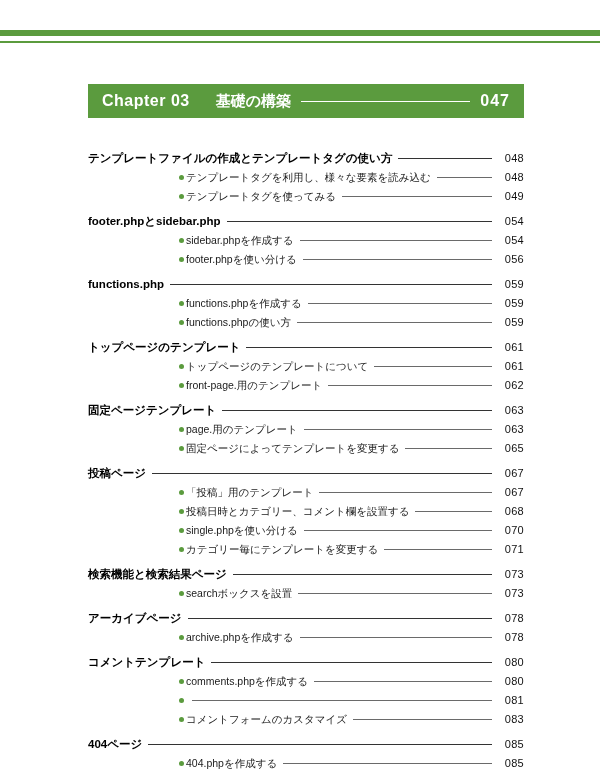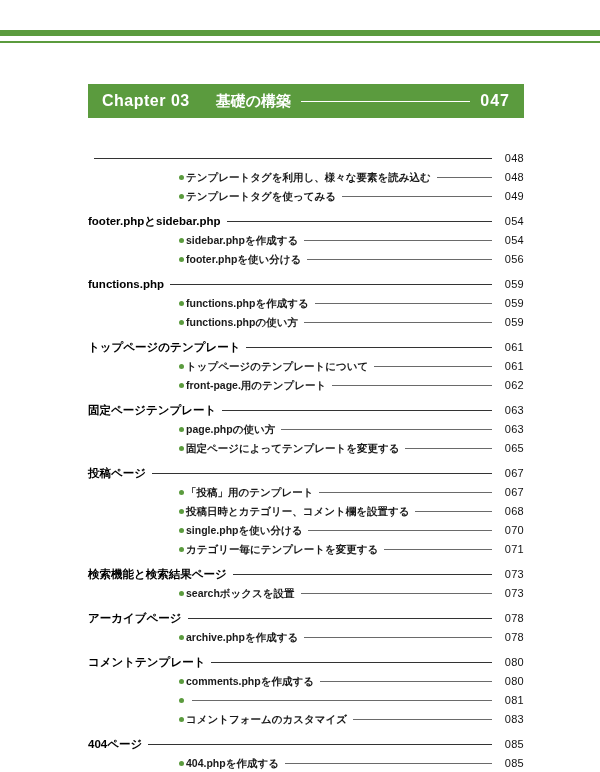--- a/index.html
+++ b/index.html
@@ -120,21 +120,21 @@
     color: #111111;
     white-space: nowrap;
     font-family: "Liberation Sans", sans-serif;
   }
   .toc-row.level1 .toc-label {
     font-weight: bold;
     font-size: 11.5px;
     color: #000000;
   }
   .toc-row.level2 .toc-label {
-    font-weight: bold;
+    font-weight: normal;
     font-size: 10.5px;
     color: #1a1a1a;
   }
   .leader {
     flex: 1 1 auto;
     height: 0;
     border-bottom: 1px solid #4f4f4f;
     margin: 0 6px 0 6px;
     position: relative;
     top: -3px;
@@ -166,20 +166,21 @@
 
   <div class="chapter-bar">
     <span class="chapter-label">Chapter 03</span>
     <span class="chapter-title">基礎の構築</span>
     <span class="chapter-rule"></span>
     <span class="chapter-page">047</span>
   </div>
 
   <div class="toc">
       <div class="toc-row level1 first">
+        <span class="toc-label">テンプレートファイルの作成とテンプレートタグの使い方</span>
         <span class="leader"></span>
         <span class="toc-page">048</span>
       </div>
       <div class="toc-row level2">
         <span class="indent2"></span>
         <span class="bullet"></span>
         <span class="toc-label">テンプレートタグを利用し、様々な要素を読み込む</span>
         <span class="leader"></span>
         <span class="toc-page">048</span>
       </div>
@@ -248,21 +249,21 @@
         <span class="toc-page">062</span>
       </div>
       <div class="toc-row level1">
         <span class="toc-label">固定ページテンプレート</span>
         <span class="leader"></span>
         <span class="toc-page">063</span>
       </div>
       <div class="toc-row level2">
         <span class="indent2"></span>
         <span class="bullet"></span>
-        <span class="toc-label">page.phpの使い方</span>
+        <span class="toc-label">page.用のテンプレート</span>
         <span class="leader"></span>
         <span class="toc-page">063</span>
       </div>
       <div class="toc-row level2">
         <span class="indent2"></span>
         <span class="bullet"></span>
         <span class="toc-label">固定ページによってテンプレートを変更する</span>
         <span class="leader"></span>
         <span class="toc-page">065</span>
       </div>

